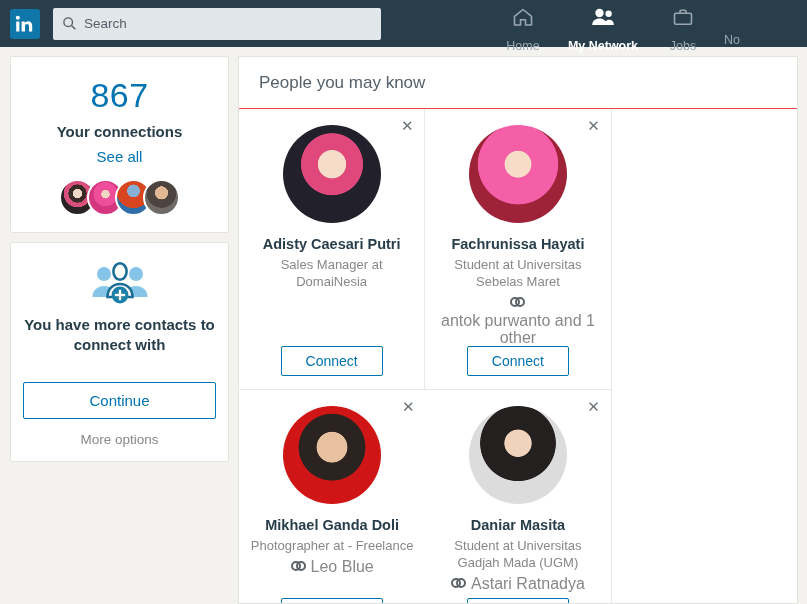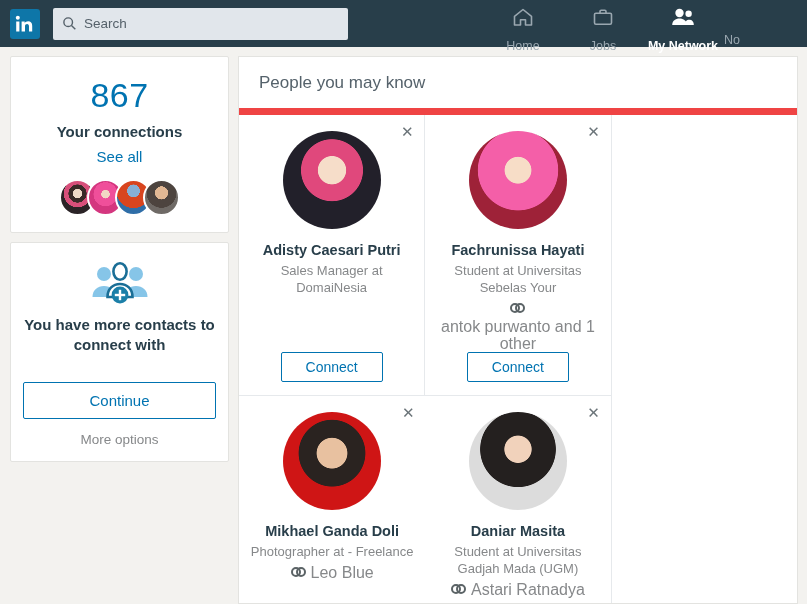--- a/index.html
+++ b/index.html
@@ -19,21 +19,21 @@
   }
   .logo {
     width: 30px; height: 30px; margin-left: 10px;
     background: #0e76a8; border-radius: 3px;
     display: flex; align-items: center; justify-content: center;
     flex: none;
   }
   .logo svg { display: block; }
   .searchwrap { margin-left: 13px; position: relative; flex: none; }
   .searchbox {
-    width: 295px; height: 32px;
+    width: 328px; height: 32px;
     background: #e1e6eb; border: none; border-radius: 2px;
     padding: 0 10px 0 31px;
     font-family: "Liberation Sans", sans-serif;
     font-size: 13.5px; color: #3b4347;
   }
   .searchbox::placeholder { color: #55616a; opacity: 1; }
   .search-icon {
     position: absolute; left: 9px; top: 8px;
     width: 15px; height: 15px; pointer-events: none;
   }
@@ -112,21 +112,21 @@
   }
 
   
   .main {
     margin-left: 9px; width: 560px; flex: none;
     background: #ffffff; border: 1px solid #e3e3e0;
     height: 548px; overflow: hidden;
   }
   .main-header {
     padding: 16px 0 15px 20px;
-    border-bottom: 7px solid #ef4444;
+    border-bottom: 1px solid #ef4444;
   }
   .main-title { font-size: 17px; color: #55626b; }
   .grid { display: flex; flex-wrap: wrap; }
   .pcard {
     width: 186.3px; border-right: 1px solid #e6e9ec;
     border-bottom: 1px solid #e6e9ec;
     padding: 14px 10px 13px;
     position: relative; text-align: center;
     min-height: 252px;
     display: flex; flex-direction: column; align-items: center;
@@ -196,40 +196,40 @@
   <div class="navitems">
     <div class="navitem">
       <span class="nav-ico">
         <svg width="22" height="20" viewBox="0 0 22 20">
           <path d="M11 2.5L2.5 9.3V18h6v-5.2h5V18h6V9.3z" fill="none" stroke="currentColor" stroke-width="1.6" stroke-linejoin="round"></path>
         </svg>
       </span>
       <span class="nav-lbl">Home</span>
     </div>
 
-    <div class="navitem">
-      <span class="nav-ico">
-        <svg width="22" height="20" viewBox="0 0 22 20">
-          <rect x="2.5" y="6.2" width="17" height="11" rx="1.4" fill="none" stroke="currentColor" stroke-width="1.6"></rect>
-          <path d="M8 6.2V4.4c0-.7.5-1.2 1.2-1.2h3.6c.7 0 1.2.5 1.2 1.2v1.8" fill="none" stroke="currentColor" stroke-width="1.6"></path>
-        </svg>
-      </span>
-      <span class="nav-lbl">Jobs</span>
-    </div>
-
     <div class="navitem active">
       <span class="nav-ico">
         <svg width="24" height="20" viewBox="0 0 24 20">
           <circle cx="8.5" cy="6" r="4.2" fill="currentColor"></circle>
           <path d="M1.2 18c0-4 3.3-6.4 7.3-6.4S15.8 14 15.8 18z" fill="currentColor"></path>
           <circle cx="17.6" cy="6.8" r="3.2" fill="currentColor"></circle>
           <path d="M13.6 18c0-3.3 2-5.3 4.8-5.3s4.4 2 4.4 5.3z" fill="currentColor"></path>
         </svg>
       </span>
       <span class="nav-lbl">My Network</span>
+    </div>
+
+    <div class="navitem">
+      <span class="nav-ico">
+        <svg width="22" height="20" viewBox="0 0 22 20">
+          <rect x="2.5" y="6.2" width="17" height="11" rx="1.4" fill="none" stroke="currentColor" stroke-width="1.6"></rect>
+          <path d="M8 6.2V4.4c0-.7.5-1.2 1.2-1.2h3.6c.7 0 1.2.5 1.2 1.2v1.8" fill="none" stroke="currentColor" stroke-width="1.6"></path>
+        </svg>
+      </span>
+      <span class="nav-lbl">Jobs</span>
     </div>
 
 
     <div class="navitem cut">
       <span class="nav-ico"></span>
       <span class="nav-lbl">No</span>
     </div>
   </div>
 </div>
 
@@ -281,21 +281,21 @@
         <div class="pav av-p1"></div>
         <div class="pname">Adisty Caesari Putri</div>
         <div class="ptitle">Sales Manager at DomaiNesia</div>
         <button class="btn-connect">Connect</button>
       </div>
 
       <div class="pcard">
         <span class="dismiss">✕</span>
         <div class="pav av-p2"></div>
         <div class="pname">Fachrunissa Hayati</div>
-        <div class="ptitle">Student at Universitas Sebelas Your</div>
+        <div class="ptitle">Student at Universitas Sebelas Maret</div>
         <div class="pmutual">
           <svg class="mutual-icon" width="15" height="10" viewBox="0 0 15 10">
             <circle cx="5" cy="5" r="4" fill="none" stroke="#5b6366" stroke-width="2"></circle>
             <circle cx="10" cy="5" r="4" fill="none" stroke="#5b6366" stroke-width="2"></circle>
           </svg>
           <span>antok purwanto and 1 other</span>
         </div>
         <button class="btn-connect">Connect</button>
       </div>
 

